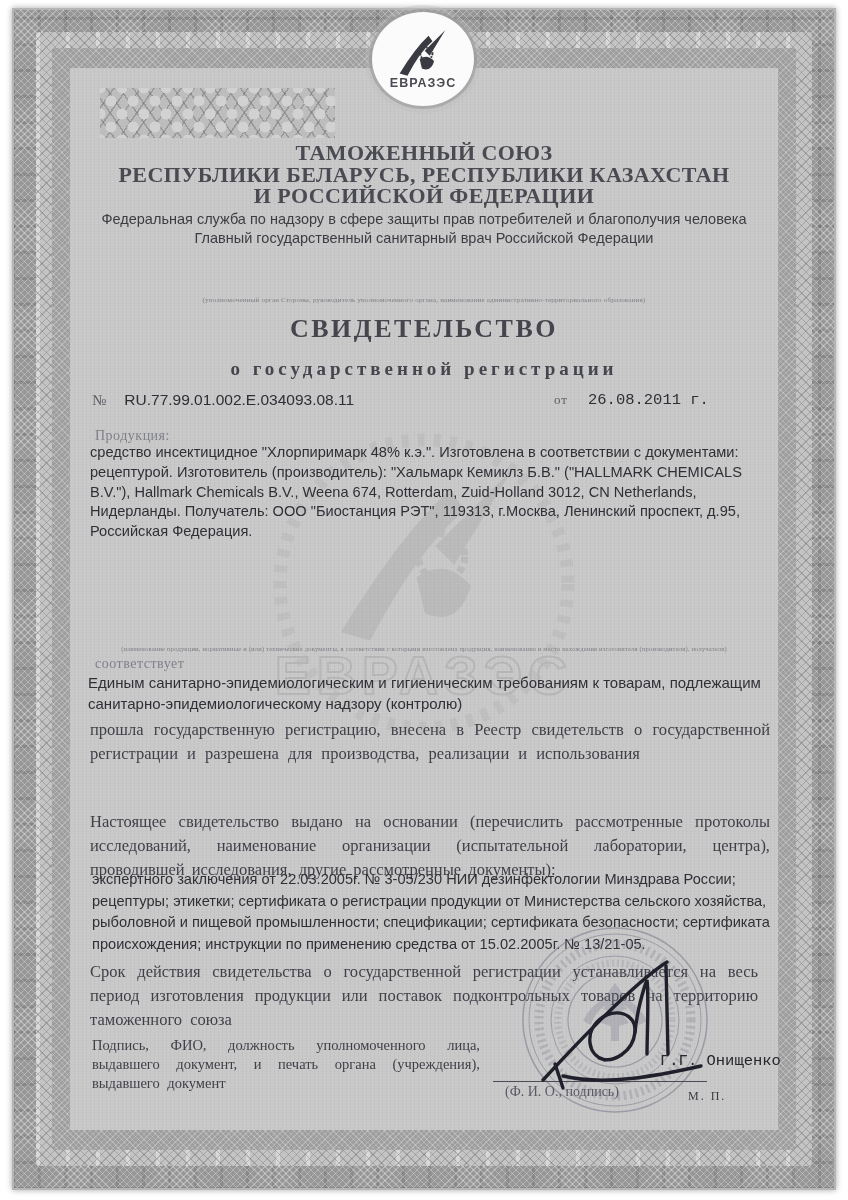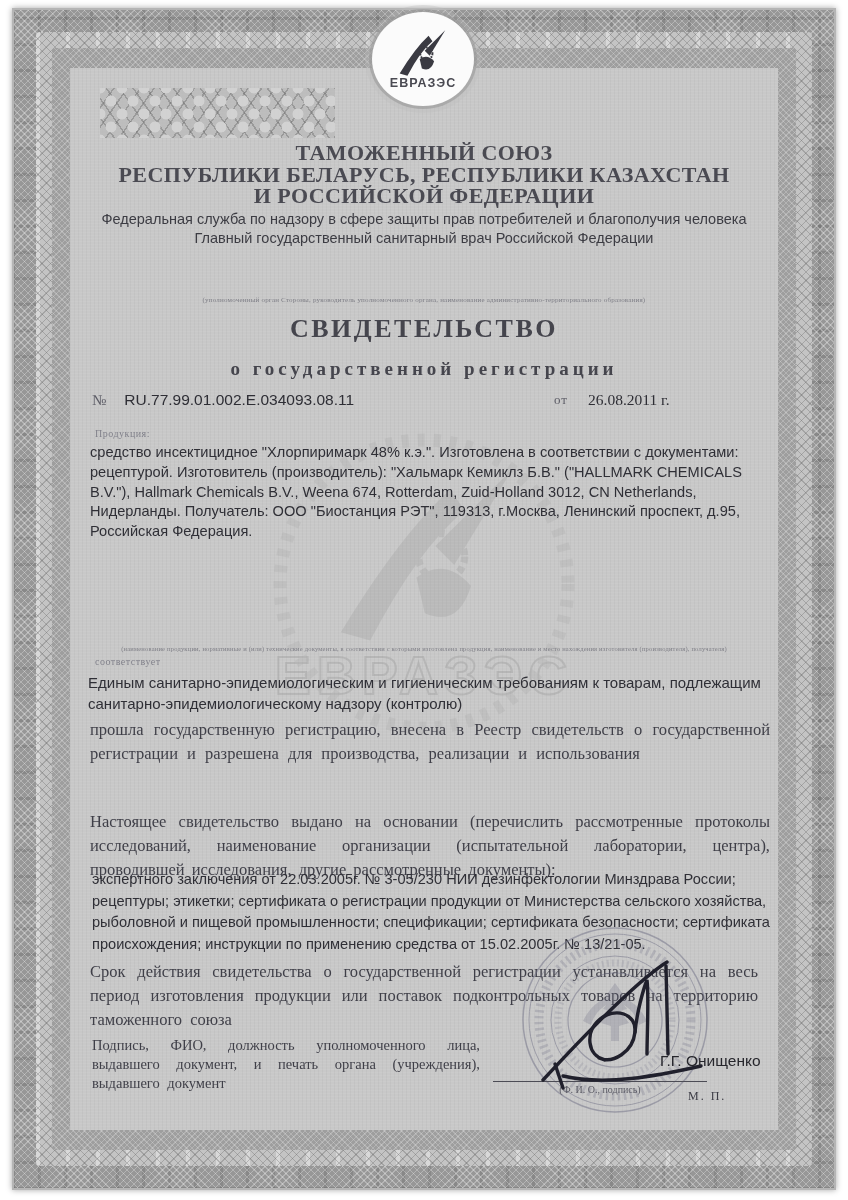--- a/index.html
+++ b/index.html
@@ -84,35 +84,35 @@
     font-weight:bold;font-size:26px;letter-spacing:2.5px;color:#45454d;z-index:2;
   }
   .subtitle{
     position:absolute;left:72px;top:358px;width:704px;text-align:center;
     font-weight:bold;font-size:19px;letter-spacing:4px;color:#45454d;z-index:2;
   }
   .numrow{position:absolute;left:92px;top:391px;width:664px;z-index:2;font-size:16px;}
   .numrow .no{color:#5c5c66;font-size:15px;}
   .numrow .numval{font-family:"Liberation Sans",sans-serif;font-size:15.5px;color:#2e2e35;margin-left:14px;}
   .numrow .ot{position:absolute;left:462px;top:1px;font-size:13px;color:#5c5c66;letter-spacing:1px;}
-  .numrow .dateval{position:absolute;left:496px;top:0;font-family:Liberation Serif, serif;font-size:15.5px;color:#2e2e35;}
-  .gray-label{font-size:10px;color:#80808a;letter-spacing:.5px;}
+  .numrow .dateval{position:absolute;left:496px;top:0;font-family:Liberation Mono, monospace;font-size:15.5px;color:#2e2e35;}
+  .gray-label{font-size:14px;color:#80808a;letter-spacing:.5px;}
   .sans-par{
     font-family:"Liberation Sans",sans-serif;font-size:14.6px;line-height:19.8px;color:#2f2f36;
   }
   .serif-par{
     font-size:16.5px;line-height:24px;color:#3f3f48;text-align:justify;word-spacing:5px;
   }
   .abs{position:absolute;z-index:2;}
   
   .stamp{position:absolute;left:520px;top:925px;opacity:.5;z-index:2;}
   .signature{position:absolute;left:535px;top:948px;z-index:3;}
   .sig-line{position:absolute;left:493px;top:1081px;width:214px;border-top:1.5px solid #4c4c55;z-index:2;}
-  .sig-note{position:absolute;left:505px;top:1084px;width:190px;text-align:center;font-size:10px;color:#5a5a64;z-index:2;}
-  .signatory{position:absolute;left:660px;top:1052px;font-family:Liberation Sans, sans-serif;font-size:15.5px;color:#26262c;z-index:4;}
+  .sig-note{position:absolute;left:505px;top:1084px;width:190px;font-size:14px;color:#5a5a64;z-index:2;}
+  .signatory{position:absolute;left:660px;top:1052px;font-family:Liberation Mono, monospace;font-size:15.5px;color:#26262c;z-index:4;}
   .blank-number{position:absolute;left:300px;top:1084px;width:240px;text-align:center;font-size:22px;letter-spacing:4px;color:#3c3c45;z-index:2;}
   .mp{position:absolute;left:688px;top:1089px;font-size:12px;letter-spacing:2px;color:#3c3c45;z-index:2;}
 </style>
 </head>
 <body>
 
 <div class="page">
 
   <div class="frame">
     <div class="band-light">

